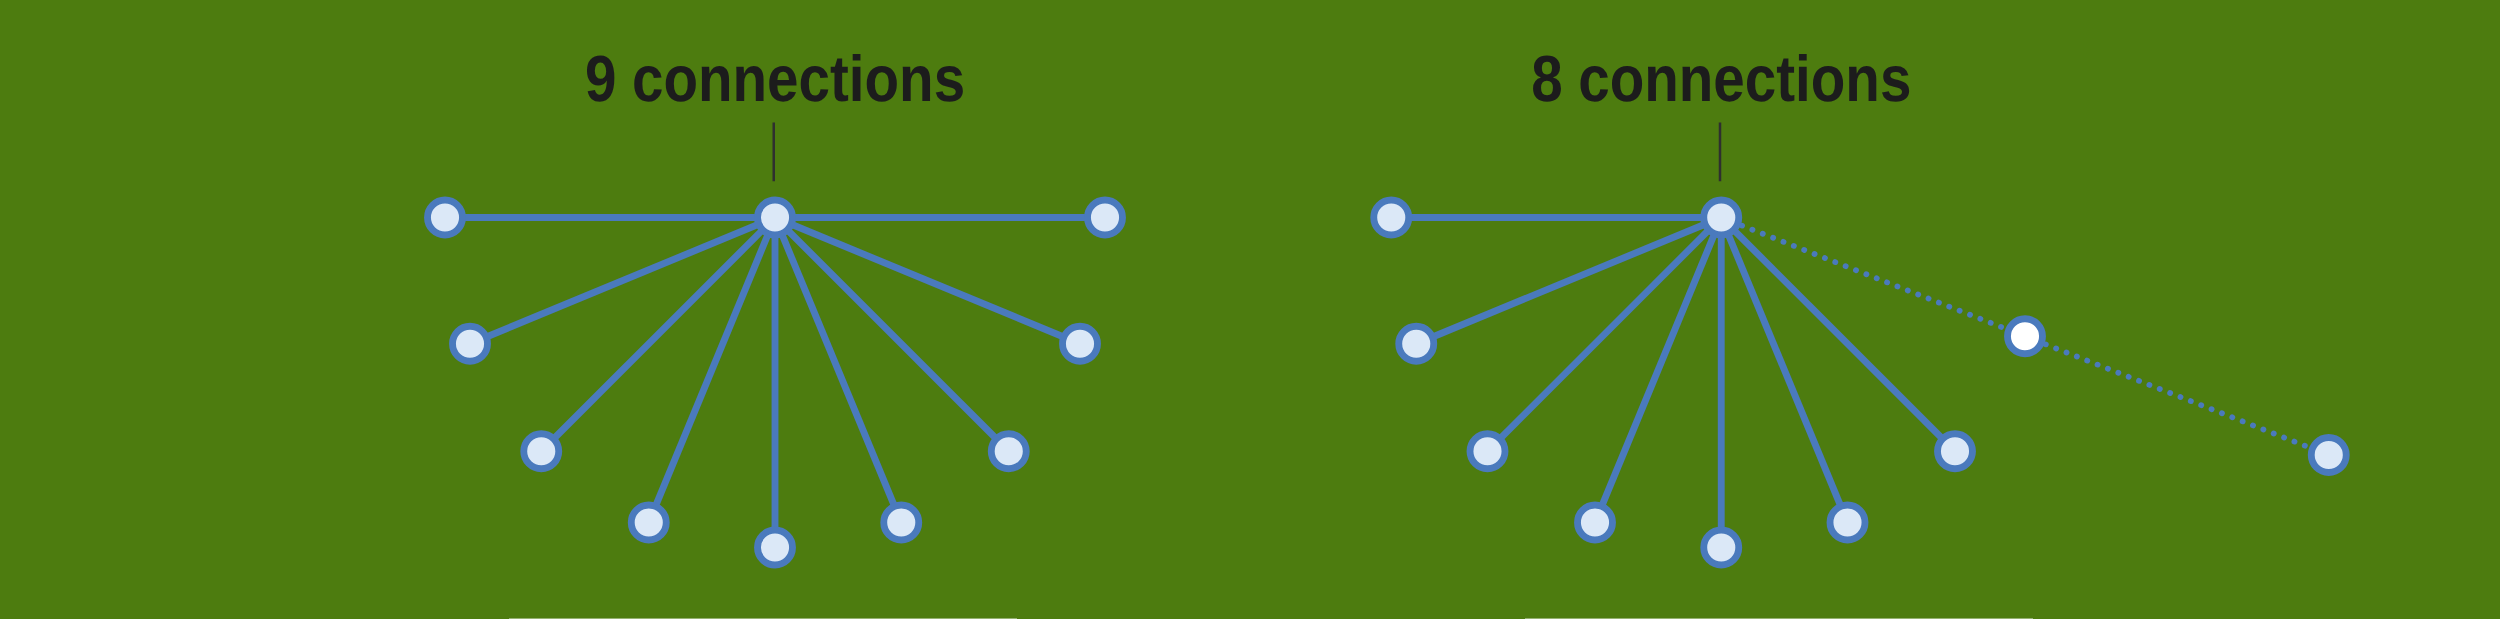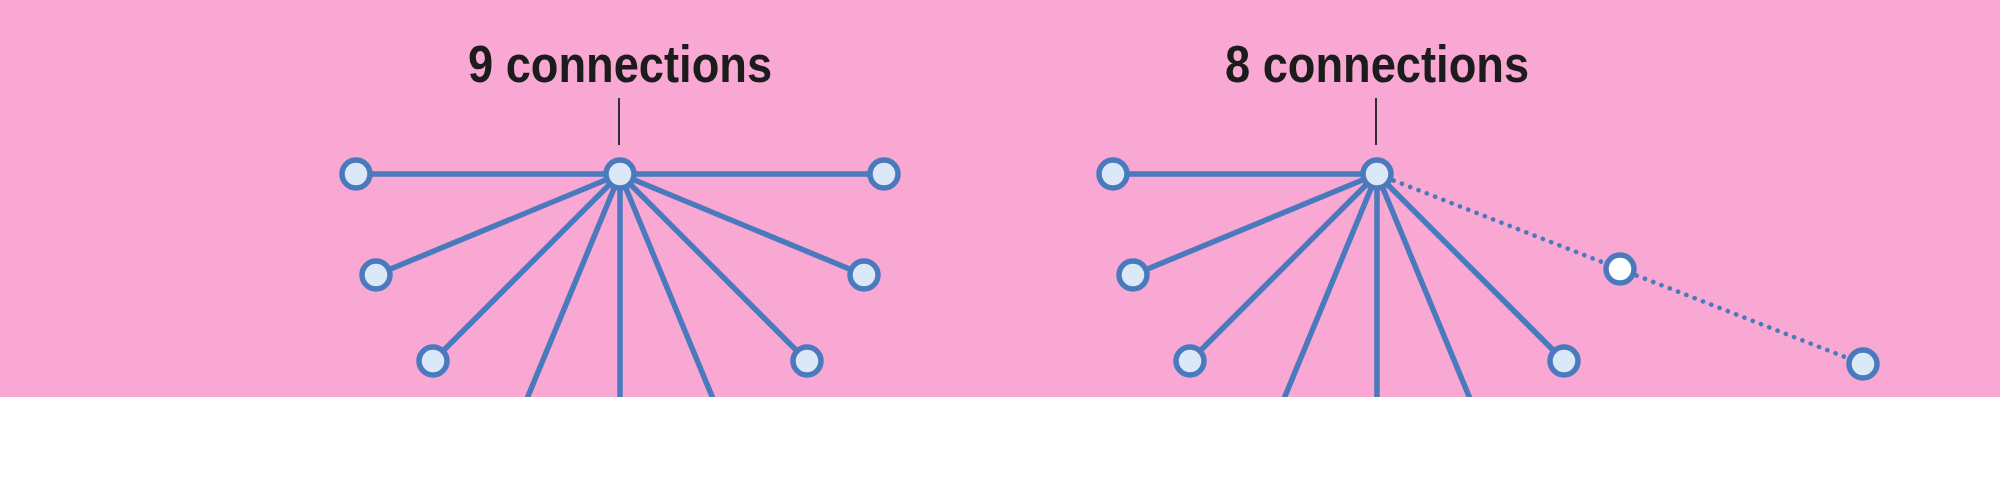--- a/index.html
+++ b/index.html
@@ -1,20 +1,20 @@
 <!DOCTYPE html>
 <html><head>
 <meta charset="utf-8">
 <style>
   html, body { margin: 0; padding: 0; background: #ffffff; }
   .stage {
     position: relative;
     width: 2000px;
-    height: 397px;
-    background: #f9a8d4;
+    height: 495px;
+    background: #4d7c0f;
     overflow: hidden;
     font-family: "Liberation Sans", sans-serif;
   }
   .figure-svg {
     position: absolute;
     left: 0; top: 0;
     width: 2000px; height: 495px;
   }
   .diagram-title {
     position: absolute;

